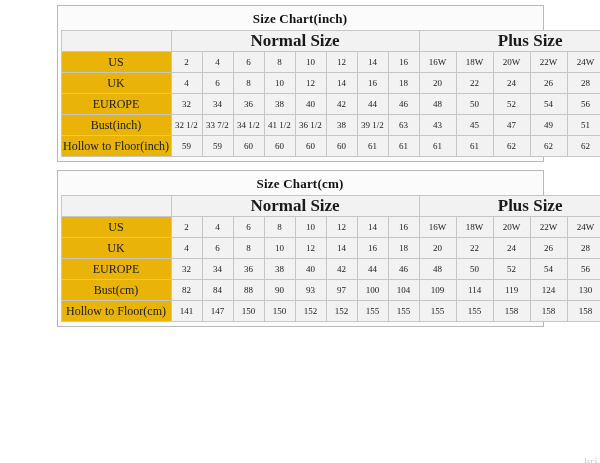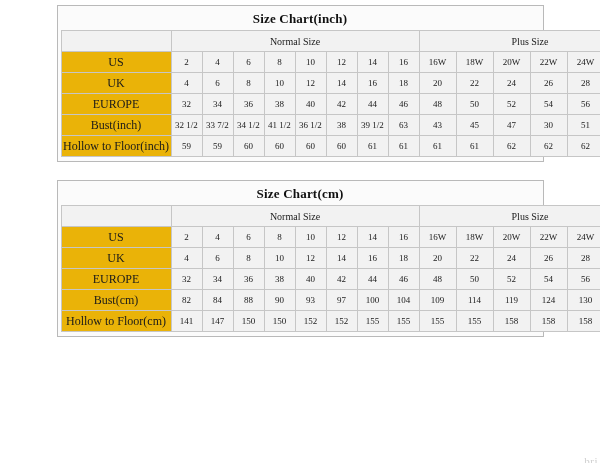--- a/index.html
+++ b/index.html
@@ -49,22 +49,22 @@
     font-size: 9px;
     font-family: "Liberation Serif", serif;
     height: 20px;
     padding: 0 1px;
     background: #f2f2f2;
     color: #1a1a1a;
     overflow: hidden;
     white-space: nowrap;
   }
   table.size-table td.group-head {
-    font-size: 10px;
-    font-weight: normal;
+    font-size: 17px;
+    font-weight: bold;
     height: 20px;
   }
   table.size-table td.rowlabel {
     font-size: 12px;
     text-align: center;
     background: #eab308;
   }
   table.size-table td.corner {
     background: #f2f2f2;
   }
@@ -155,21 +155,21 @@
           <td>33 7/2</td>
           <td>34 1/2</td>
           <td>41 1/2</td>
           <td>36 1/2</td>
           <td>38</td>
           <td>39 1/2</td>
           <td>63</td>
           <td>43</td>
           <td>45</td>
           <td>47</td>
-          <td>30</td>
+          <td>49</td>
           <td>51</td>
           <td>53</td>
         </tr>
         <tr>
           <td class="rowlabel">Hollow to Floor(inch)</td>
           <td>59</td>
           <td>59</td>
           <td>60</td>
           <td>60</td>
           <td>60</td>
@@ -180,21 +180,21 @@
           <td>61</td>
           <td>62</td>
           <td>62</td>
           <td>62</td>
           <td>62</td>
         </tr>
       </tbody>
     </table>
   </div>
 
-  <div class="chart-block" style="margin-top:18px;">
+  <div class="chart-block" style="margin-top:8px;">
     <div class="chart-title">Size Chart(cm)</div>
     <table class="size-table">
       <colgroup>
         <col style="width:110px">
         <col span="8" style="width:31px">
         <col span="6" style="width:37px">
       </colgroup>
       <tbody>
         <tr>
           <td class="corner group-head"></td>

